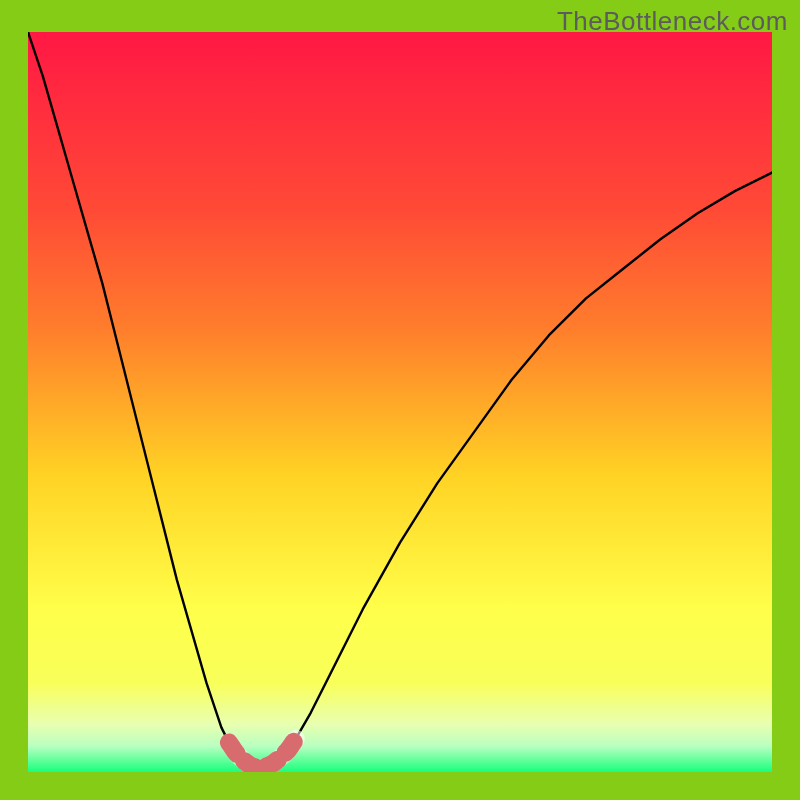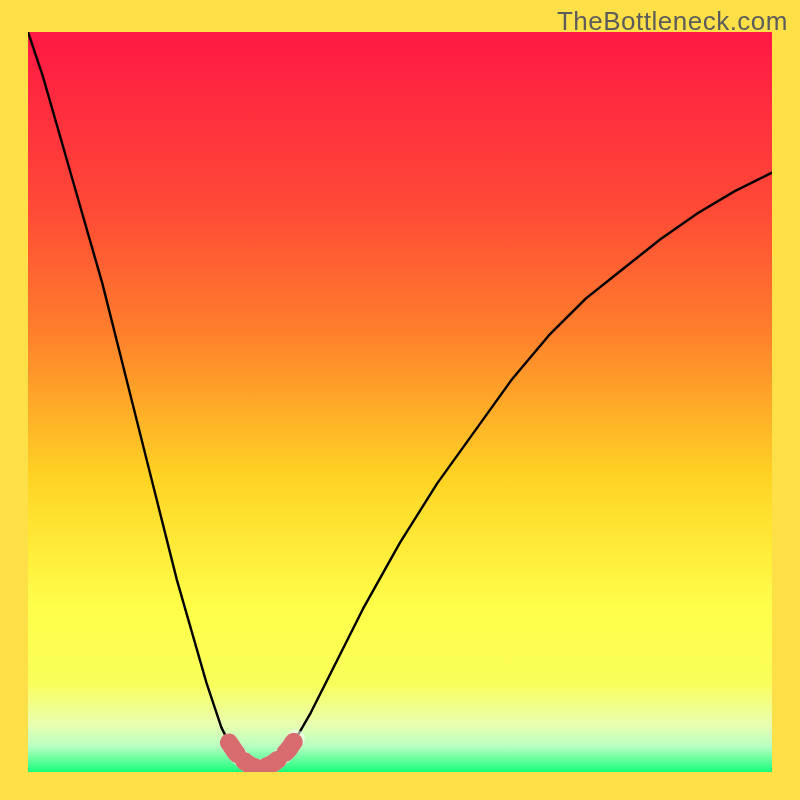--- a/index.html
+++ b/index.html
@@ -7,21 +7,21 @@
     padding: 0;
     width: 800px;
     height: 800px;
     background: #000;
     font-family: Arial, Helvetica, sans-serif;
   }
   .outer {
     position: relative;
     width: 800px;
     height: 800px;
-    background: #fde047;
+    background: #84cc16;
   }
   .watermark {
     position: absolute;
     top: 6px;
     right: 12px;
     font-size: 26px;
     font-weight: 400;
     color: #5c5c5c;
     letter-spacing: 0.5px;
   }

